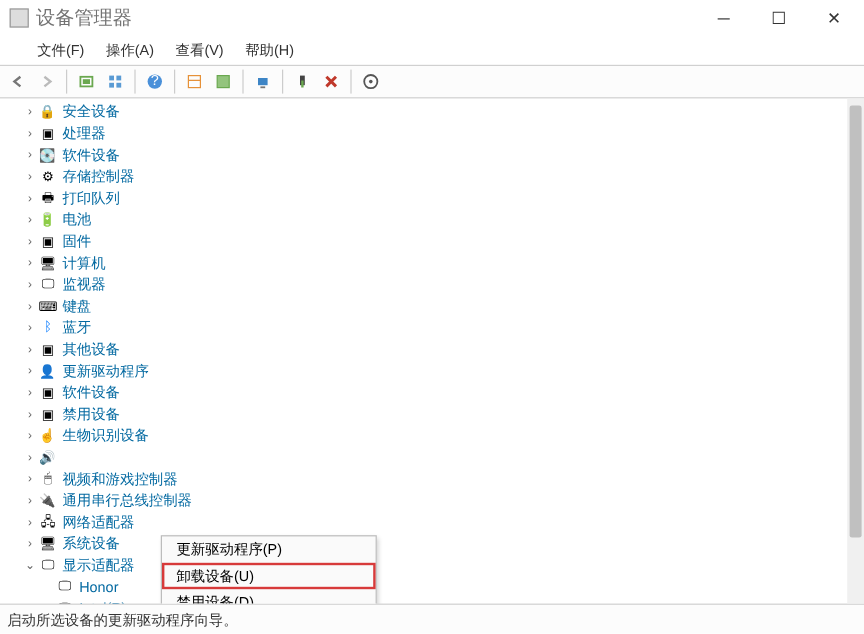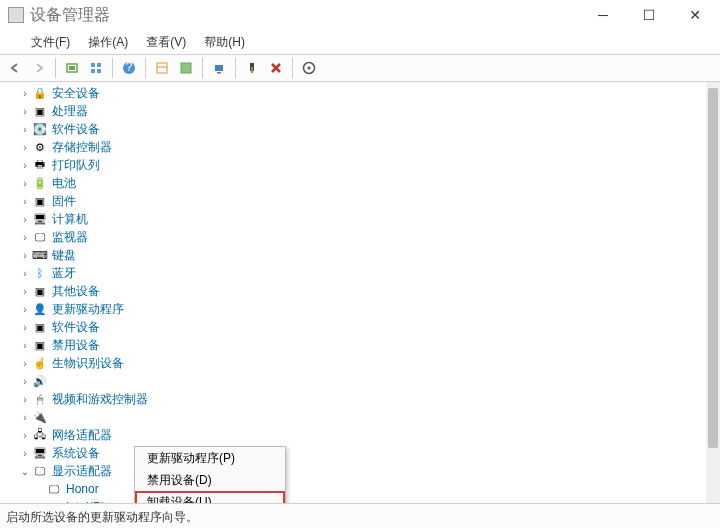--- a/index.html
+++ b/index.html
@@ -17,21 +17,21 @@
 .content { height: 421px; position: relative; overflow: hidden; }
 .tree { position: absolute; left: 4px; top: 0; right: 14px; bottom: 0; overflow: hidden; padding-top: 2px; }
 .tree-row { display: flex; align-items: center; height: 18px; white-space: nowrap; }
 .caret { width: 14px; display: inline-flex; justify-content: center; color: #666; font-size: 10px; }
 .node-icon { width: 16px; height: 16px; display: inline-flex; align-items: center; justify-content: center; margin-right: 4px; font-size: 11px; }
 .node-label { color: #0369a1; }
 .indent1 { padding-left: 14px; }
 .indent2 { padding-left: 42px; }
 .scrollbar-track { position: absolute; top: 0; right: 0; width: 14px; height: 421px; background: #f0f0f0; }
 .scrollbar-thumb { position: absolute; top: 6px; right: 2px; width: 10px; height: 360px; background: #c0c0c0; border-radius: 2px; }
-.context-menu { position: absolute; left: 134px; top: 364px; width: 152px; background: #fafafa; border: 1px solid #bcbcbc; box-shadow: 2px 2px 4px rgba(0,0,0,0.2); z-index: 10; }
+.context-menu { position: absolute; left: 134px; top: 364px; width: 180px; background: #fafafa; border: 1px solid #bcbcbc; box-shadow: 2px 2px 4px rgba(0,0,0,0.2); z-index: 10; }
 .ctx-item { height: 22px; display: flex; align-items: center; padding: 0 12px; }
 .ctx-item.hl { outline: 2px solid #d73a3a; outline-offset: -2px; }
 .statusbar { height: 28px; border-top: 1px solid #d0d0d0; display: flex; align-items: center; padding: 0 6px; color: #333; background: #fcfcfc; }
 svg { display: block; }
 </style>
 </head>
 <body>
 
 <div class="titlebar">
   <div class="app-icon"></div>
@@ -210,20 +210,21 @@
         <span class="node-icon">🔊</span>
       </div>
     <div class="tree-row indent1">
         <span class="caret">›</span>
         <span class="node-icon">🖱</span>
         <span class="node-label">视频和游戏控制器</span>
       </div>
     <div class="tree-row indent1">
         <span class="caret">›</span>
         <span class="node-icon">🔌</span>
+        <span class="node-label">通用串行总线控制器</span>
       </div>
     <div class="tree-row indent1">
         <span class="caret">›</span>
         <span class="node-icon">🖧</span>
         <span class="node-label">网络适配器</span>
       </div>
     <div class="tree-row indent1">
         <span class="caret">›</span>
         <span class="node-icon">🖥</span>
         <span class="node-label">系统设备</span>
@@ -242,21 +243,21 @@
         <span class="node-label">Intel(R)</span>
       </div>
 
   </div>
   <div class="scrollbar-track">
     <div class="scrollbar-thumb"></div>
   </div>
 
   <div class="context-menu">
     <div class="ctx-item">更新驱动程序(P)</div>
+    <div class="ctx-item hl">卸载设备(U)</div>
     <div class="ctx-item">禁用设备(D)</div>
-    <div class="ctx-item hl">卸载设备(U)</div>
 
   </div>
 </div>
 
 <div class="statusbar">
   <span>启动所选设备的更新驱动程序向导。</span>
 </div>
 
 </body></html>

